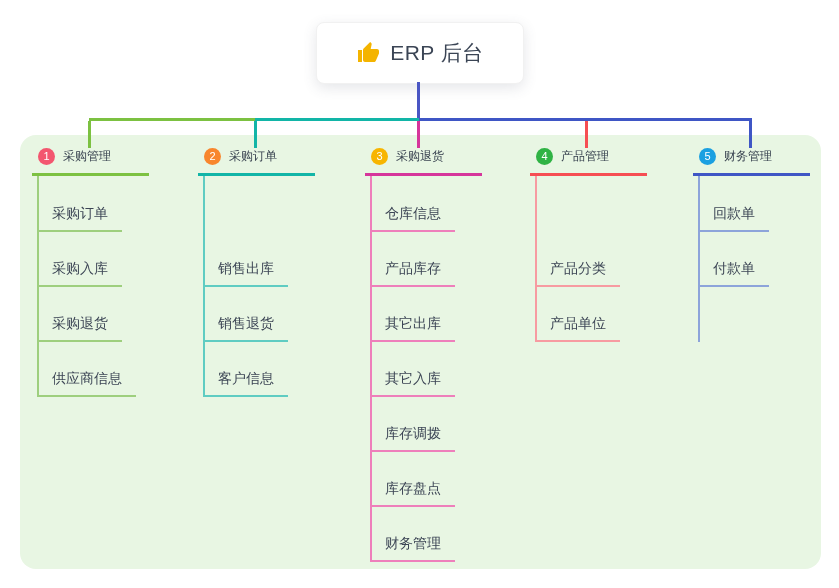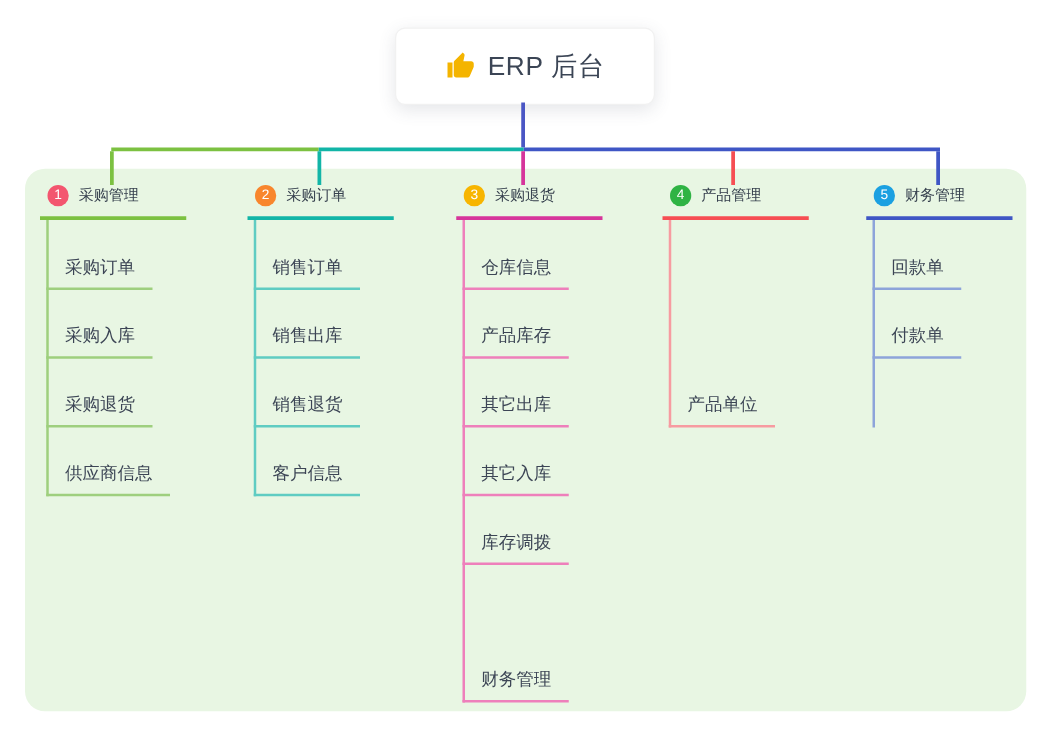--- a/index.html
+++ b/index.html
@@ -73,48 +73,49 @@
     <div class="item" style="top:369px">供应商信息</div>
   </div>
 
   <div class="branch" style="left: 198px; --badge: #f8862d; --line: #12b5a7; --subline: #5fccc2;">
     <div class="b-header">
       <span class="badge">2</span>
       <span class="b-title">采购订单</span>
     </div>
     <div class="b-underline"></div>
     <div class="trunk t-b12"></div>
-    <div class="item" style="top:204px">销售订单</div>
     <div class="item" style="top:259px">销售出库</div>
     <div class="item" style="top:314px">销售退货</div>
     <div class="item" style="top:369px">客户信息</div>
   </div>
 
   <div class="branch" style="left: 365px; --badge: #f7b500; --line: #d6359b; --subline: #ee7fbb;">
     <div class="b-header">
       <span class="badge">3</span>
       <span class="b-title">采购退货</span>
     </div>
     <div class="b-underline"></div>
     <div class="trunk t-b3"></div>
     <div class="item" style="top:204px">仓库信息</div>
     <div class="item" style="top:259px">产品库存</div>
     <div class="item" style="top:314px">其它出库</div>
     <div class="item" style="top:369px">其它入库</div>
     <div class="item" style="top:424px">库存调拨</div>
+    <div class="item" style="top:479px">库存盘点</div>
     <div class="item" style="top:534px">财务管理</div>
   </div>
 
   <div class="branch" style="left: 530px; --badge: #2fb344; --line: #f64e53; --subline: #f79ba1;">
     <div class="b-header">
       <span class="badge">4</span>
       <span class="b-title">产品管理</span>
     </div>
     <div class="b-underline"></div>
     <div class="trunk t-b45"></div>
+    <div class="item" style="top:259px">产品分类</div>
     <div class="item" style="top:314px">产品单位</div>
   </div>
 
   <div class="branch" style="left: 693px; --badge: #1ba0e1; --line: #3f56c5; --subline: #8da4da;">
     <div class="b-header">
       <span class="badge">5</span>
       <span class="b-title">财务管理</span>
     </div>
     <div class="b-underline"></div>
     <div class="trunk t-b45"></div>

